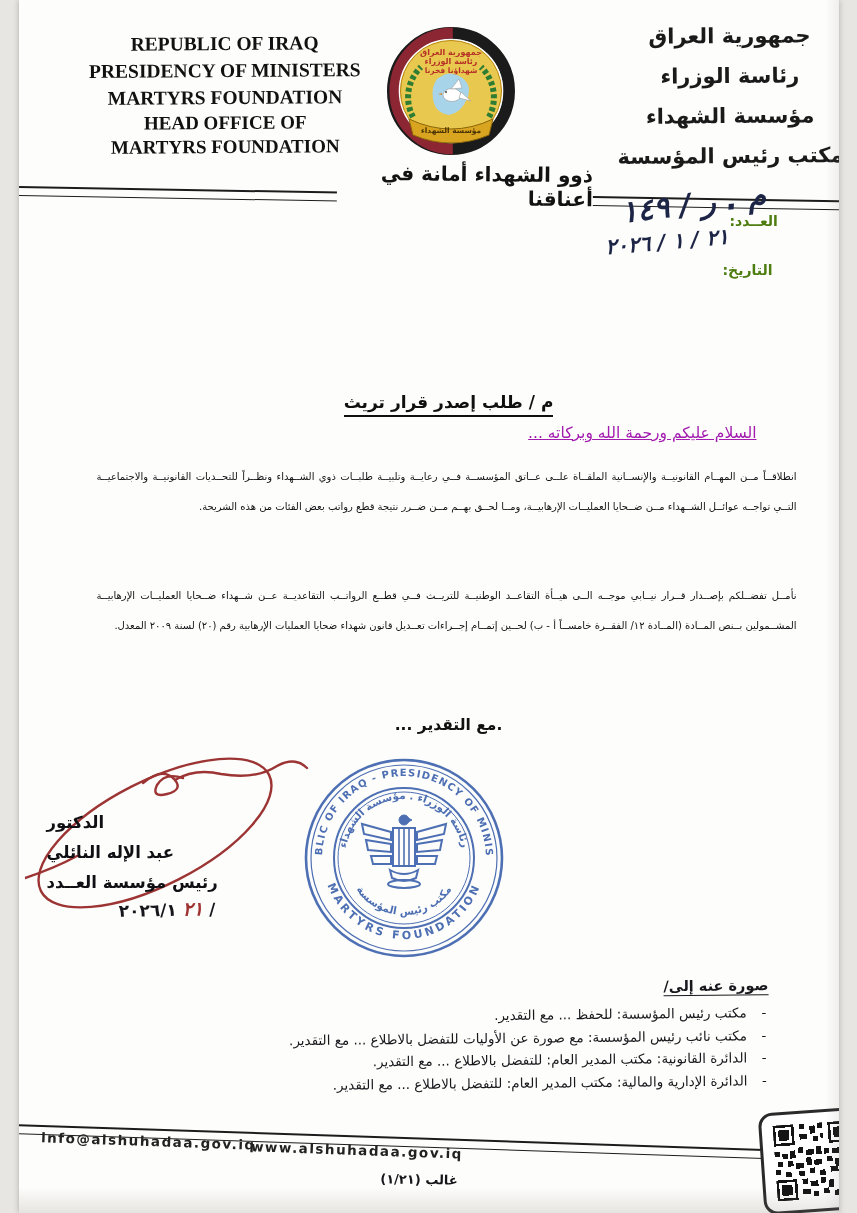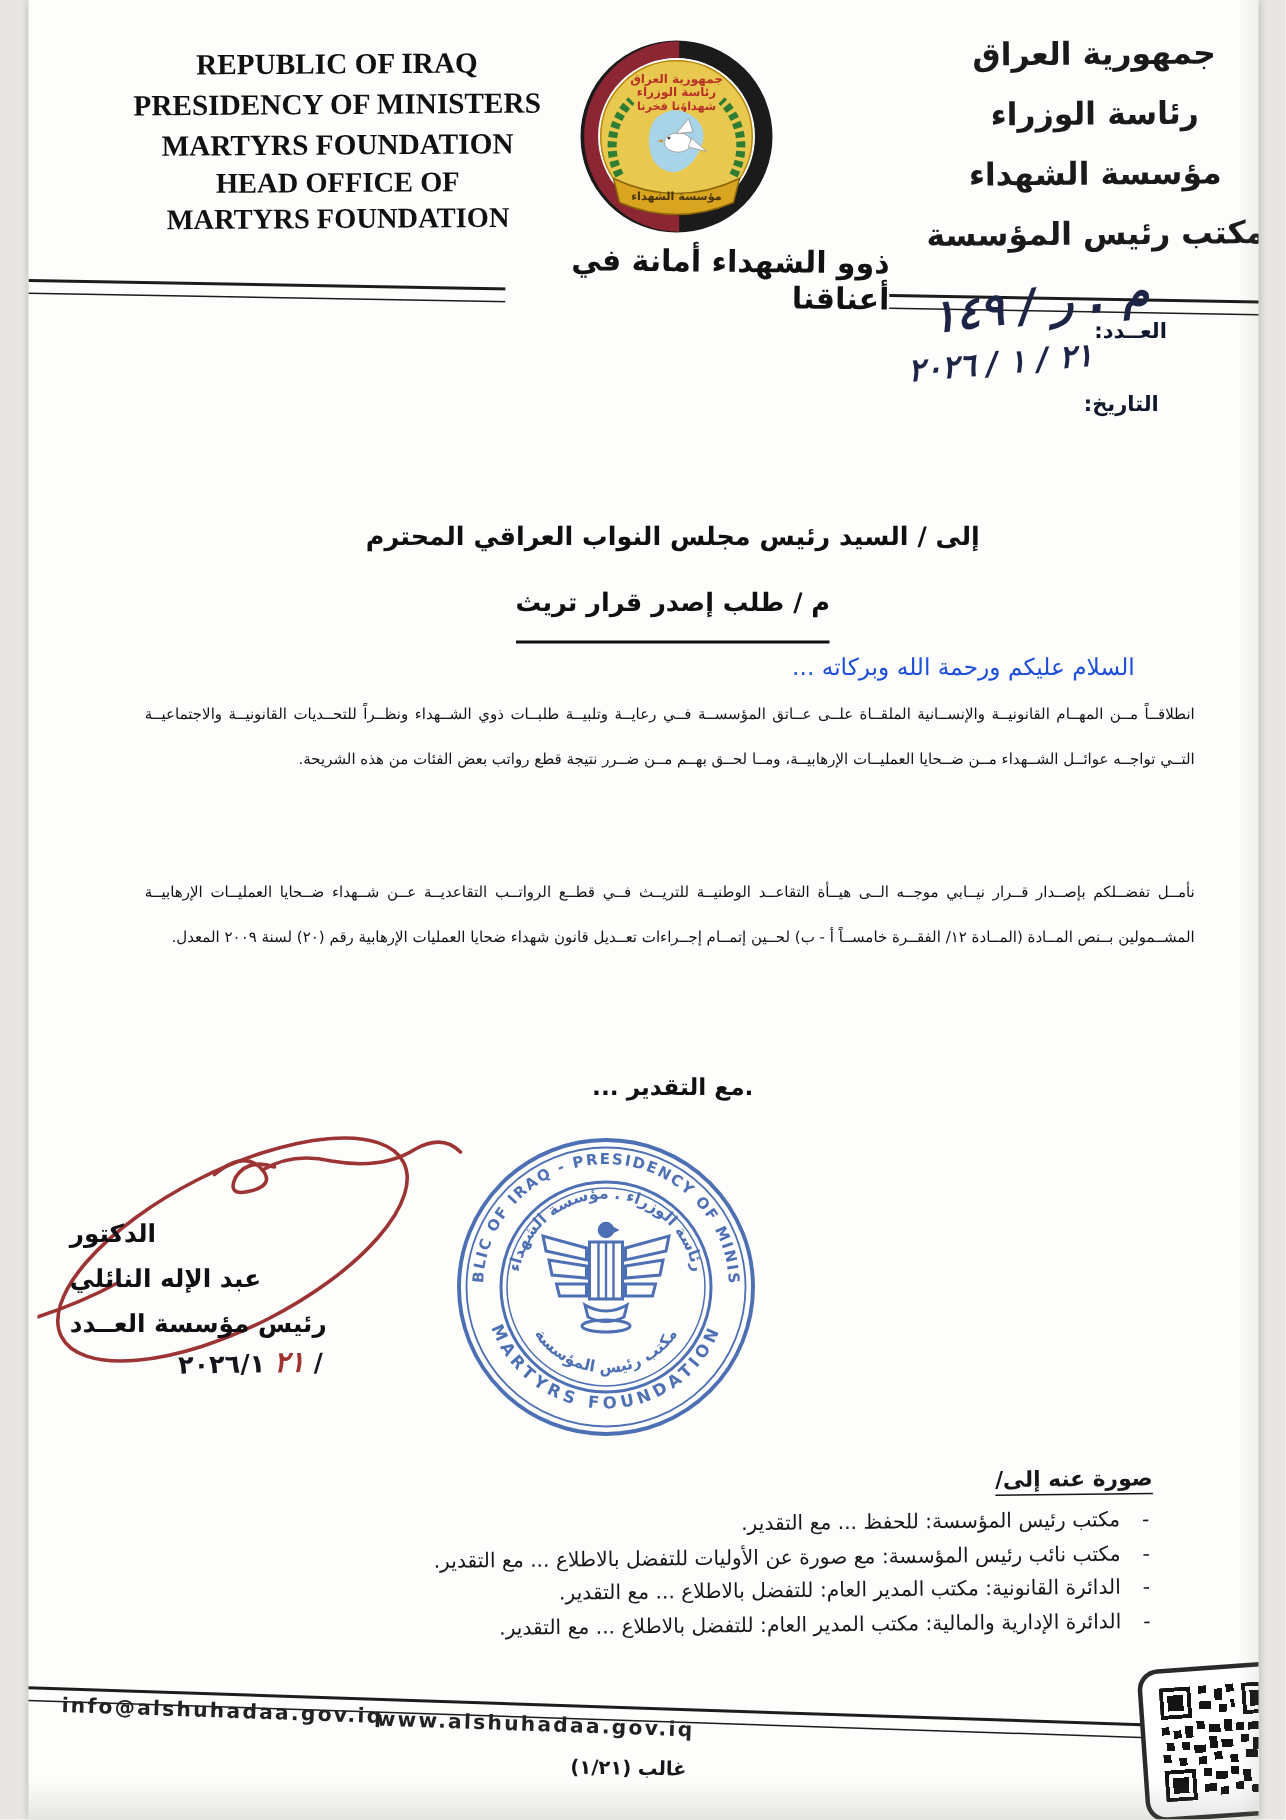--- a/index.html
+++ b/index.html
@@ -26,37 +26,37 @@
 
   .rule{position:absolute;height:7px;border-top:2.6px solid #1c1c1c;border-bottom:1.6px solid #1c1c1c;}
   .rule-top{left:0;top:186px;width:857px;transform:rotate(1.0deg);transform-origin:left center;}
   .rule-bottom{left:-6px;top:1124px;width:768px;transform:rotate(1.9deg);transform-origin:left center;}
 
   .motto{position:absolute;left:318px;top:165px;width:256px;height:42px;background:#fdfdfb;
     display:flex;align-items:center;justify-content:center;direction:rtl;
     font-weight:bold;font-size:20px;color:#121212;transform:rotate(.6deg);}
 
   
-  .ref-label{position:absolute;direction:rtl;font-weight:bold;font-size:14px;color:#0f172a;}
+  .ref-label{position:absolute;direction:rtl;font-weight:bold;font-size:14px;color:#4d7c0f;}
   .ref-num-label{left:711px;top:213px;}
   .ref-date-label{left:704px;top:262px;}
   .hand{font-style:italic;color:#1d2547;font-weight:bold;}
   .ref-num-value{position:absolute;left:562px;top:186px;width:225px;text-align:center;
     direction:rtl;font-size:30px;transform:rotate(-7deg);letter-spacing:2px;}
   .ref-date-value{position:absolute;left:548px;top:230px;width:200px;text-align:center;
     direction:rtl;font-size:21px;transform:rotate(-5deg);letter-spacing:1px;}
 
   
   .to-line{position:absolute;left:110px;top:348px;width:640px;text-align:center;
     direction:rtl;font-weight:bold;font-size:17px;color:#101010;}
   .subject-wrap{position:absolute;left:110px;top:392px;width:640px;text-align:center;}
   .subject{display:inline-block;direction:rtl;font-weight:bold;font-size:17px;color:#101010;
-    border-bottom:2px solid #101010;padding-bottom:15px;}
-  .greeting{position:absolute;right:82px;top:436px;direction:rtl;font-size:15.5px;
-    color:#1d4ed8;font-weight:500;}
+    border-bottom:2px solid #101010;padding-bottom:3px;}
+  .greeting{position:absolute;right:82px;top:424px;direction:rtl;font-size:15.5px;
+    color:#a21caf;font-weight:500;text-decoration:underline;}
   .para{position:absolute;left:78px;width:700px;direction:rtl;text-align:justify;
     font-size:10px;line-height:29.5px;color:#131316;}
   .p1{top:462px;}
   .p2{top:581px;font-weight:normal;}
   .closing{position:absolute;left:110px;top:716px;width:640px;text-align:center;
     font-weight:bold;font-size:15.5px;color:#111;direction:ltr;}
 
   
   .sig-svg{position:absolute;left:6px;top:728px;}
   .sig-block{position:absolute;left:28px;top:808px;width:230px;text-align:left;
@@ -135,21 +135,20 @@
   </div>
 
   <div class="rule rule-top"></div>
   <div class="motto">ذوو الشهداء أمانة في أعناقنا</div>
 
   <div class="ref-label ref-num-label">العــدد:</div>
   <div class="ref-num-value hand">م . ر / ١٤٩</div>
   <div class="ref-label ref-date-label">التاريخ:</div>
   <div class="ref-date-value hand">٢١‏ / ١‏ / ٢٠٢٦</div>
 
-  <div class="to-line">إلى / السيد رئيس مجلس النواب العراقي المحترم</div>
   <div class="subject-wrap">
     <span class="subject">م / طلب إصدر قرار تريث</span>
   </div>
   <div class="greeting">السلام عليكم ورحمة الله وبركاته ...</div>
   <div class="para p1">انطلاقــاً مــن المهــام القانونيــة والإنســانية الملقــاة علــى عــاتق المؤسســة فــي رعايــة وتلبيــة طلبــات ذوي الشــهداء ونظــراً للتحــديات القانونيــة والاجتماعيــة التــي تواجــه عوائــل الشــهداء مــن ضــحايا العمليــات الإرهابيــة، ومــا لحــق بهــم مــن ضــرر نتيجة قطع رواتب بعض الفئات من هذه الشريحة.</div>
   <div class="para p2">نأمــل تفضــلكم بإصــدار قــرار نيــابي موجــه الــى هيــأة التقاعــد الوطنيــة للتريــث فــي قطــع الرواتــب التقاعديــة عــن شــهداء ضــحايا العمليــات الإرهابيــة المشــمولين بــنص المــادة (المــادة ١٢/ الفقــرة خامســاً أ - ب) لحــين إتمــام إجــراءات تعــديل قانون شهداء ضحايا العمليات الإرهابية رقم (٢٠) لسنة ٢٠٠٩ المعدل.</div>
   <div class="closing">... مع التقدير.</div>
 
   <div class="sig-svg">
     <svg width="300" height="215" viewBox="0 0 300 215">

